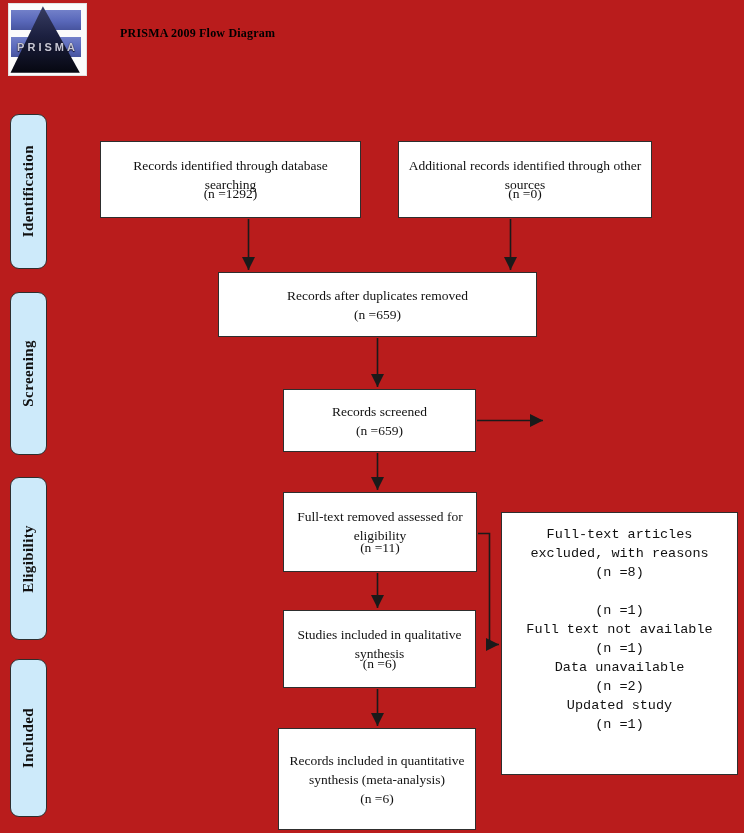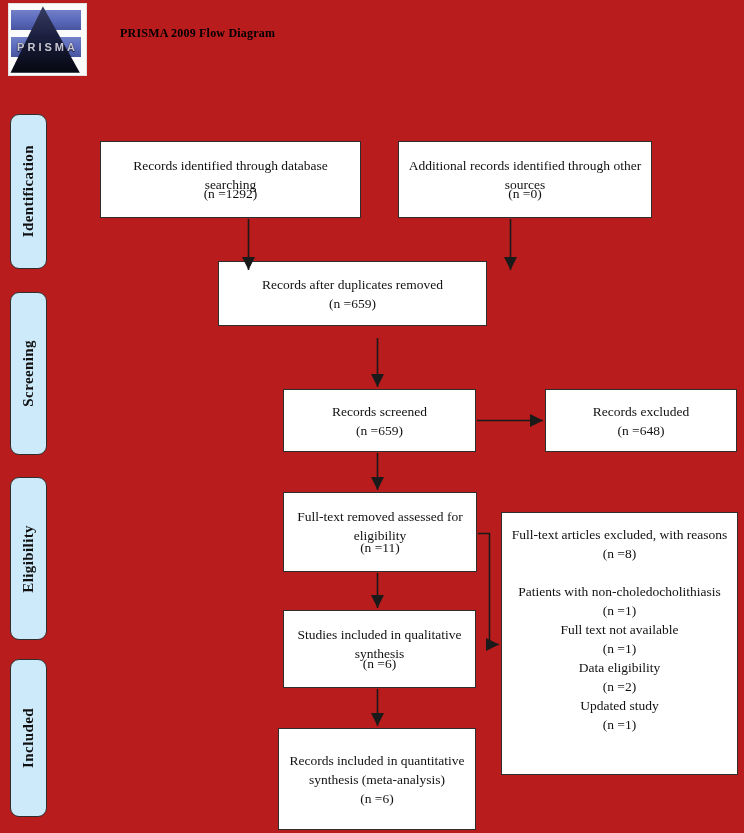--- a/index.html
+++ b/index.html
@@ -59,21 +59,21 @@
   .stage.s3{top:477px;height:163px;}
   .stage.s4{top:659px;height:158px;}
 
   
   .box{
     position:absolute;background:#fff;border:1.5px solid var(--box-border);
     display:flex;flex-direction:column;align-items:center;justify-content:center;
     text-align:center;padding:14px 8px;
     font-size:13.5px;line-height:19px;
   }
-  .box.toplist{justify-content:flex-start;padding-top:12px;}
+  .box.toplist{justify-content:flex-start;padding-top:12px;font-family:Liberation Mono, monospace;}
   .vline{min-height:19px;width:100%;}
 
   
   svg.connectors{position:absolute;left:0;top:0;pointer-events:none;}
   .connector{stroke:var(--line-color);stroke-width:1.6;fill:none;}
   .arrowhead{fill:var(--line-color);}
 </style>
 </head>
 <body>
 
@@ -103,49 +103,44 @@
   <div class="box" style="left:100px;top:141px;width:261px;height:77px">
     <div class="vline">Records identified through database searching</div>
     <div class="vline">(n =1292)</div>
   </div>
 
   <div class="box" style="left:398px;top:141px;width:254px;height:77px">
     <div class="vline">Additional records identified through other sources</div>
     <div class="vline">(n =0)</div>
   </div>
 
-  <div class="box" style="left:218px;top:261px;width:269px;height:65px">
+  <div class="box" style="left:218px;top:272px;width:319px;height:65px">
     <div class="vline">Records after duplicates removed</div>
     <div class="vline">(n =659)</div>
   </div>
 
   <div class="box" style="left:283px;top:389px;width:193px;height:63px">
     <div class="vline">Records screened</div>
     <div class="vline">(n =659)</div>
   </div>
 
-  <div class="box" style="left:545px;top:389px;width:192px;height:63px">
-    <div class="vline">Records excluded</div>
-    <div class="vline">(n =648)</div>
-  </div>
 
   <div class="box" style="left:283px;top:492px;width:194px;height:80px">
     <div class="vline">Full-text removed assessed for eligibility</div>
     <div class="vline">(n =11)</div>
   </div>
 
   <div class="box toplist" style="left:501px;top:512px;width:237px;height:263px">
     <div class="vline">Full-text articles excluded, with reasons</div>
     <div class="vline">(n =8)</div>
     <div class="vline"></div>
-    <div class="vline">Patients with non-choledocholithiasis</div>
     <div class="vline">(n =1)</div>
     <div class="vline">Full text not available</div>
     <div class="vline">(n =1)</div>
-    <div class="vline">Data eligibility</div>
+    <div class="vline">Data unavailable</div>
     <div class="vline">(n =2)</div>
     <div class="vline">Updated study</div>
     <div class="vline">(n =1)</div>
   </div>
 
   <div class="box" style="left:283px;top:610px;width:193px;height:78px">
     <div class="vline">Studies included in qualitative synthesis</div>
     <div class="vline">(n =6)</div>
   </div>
 

